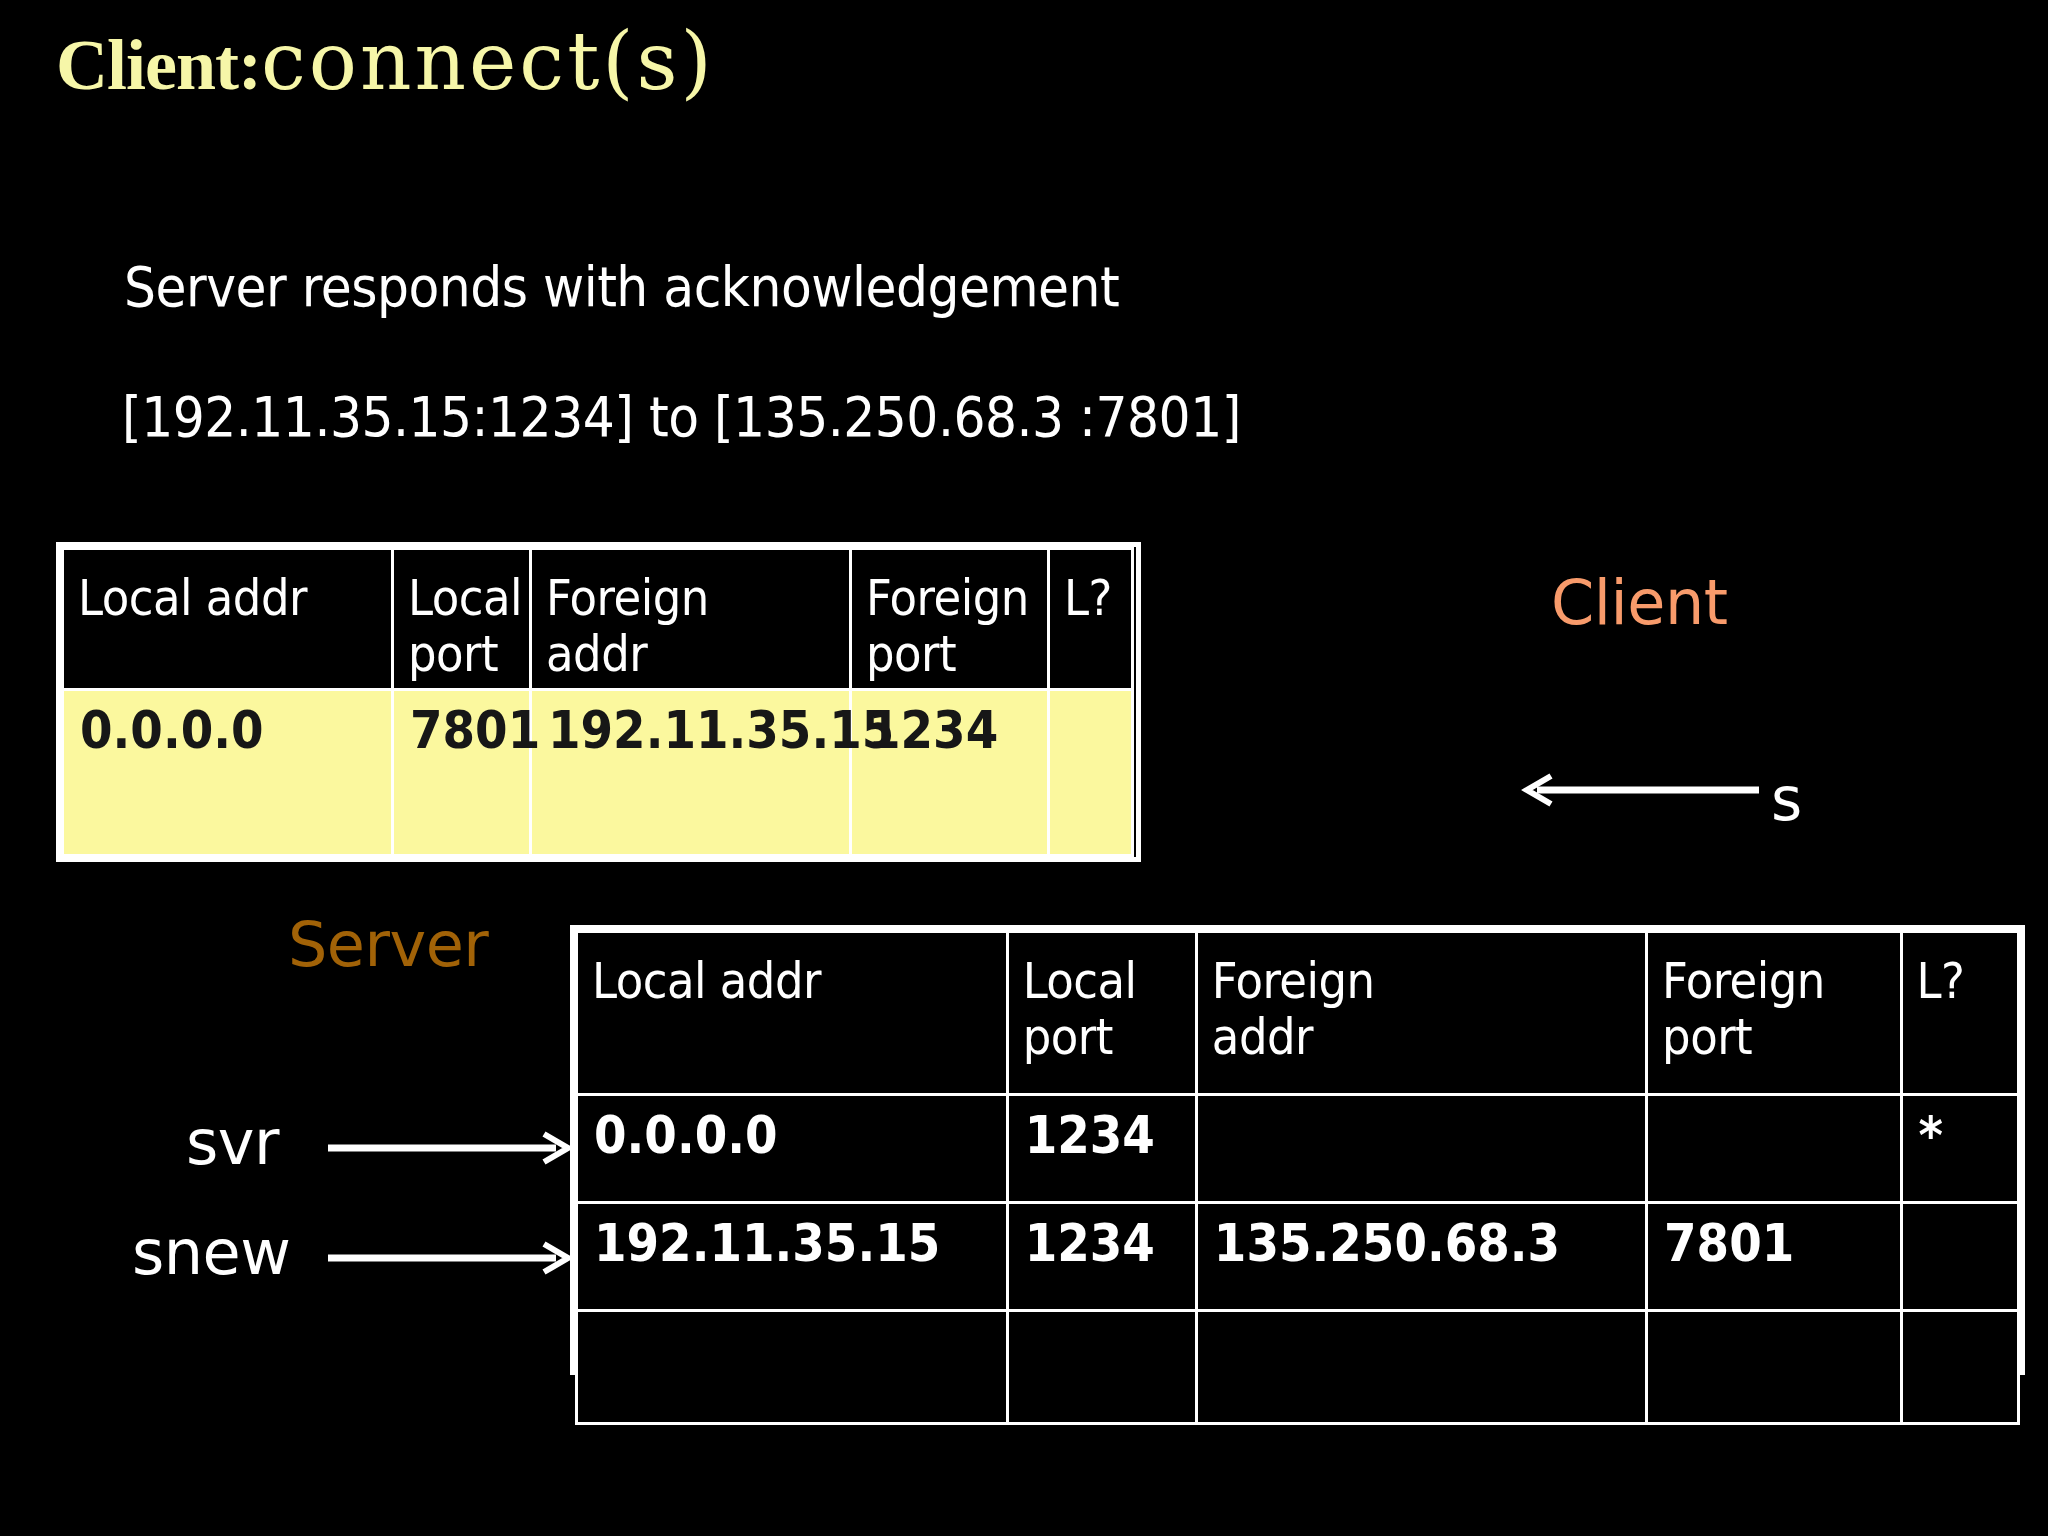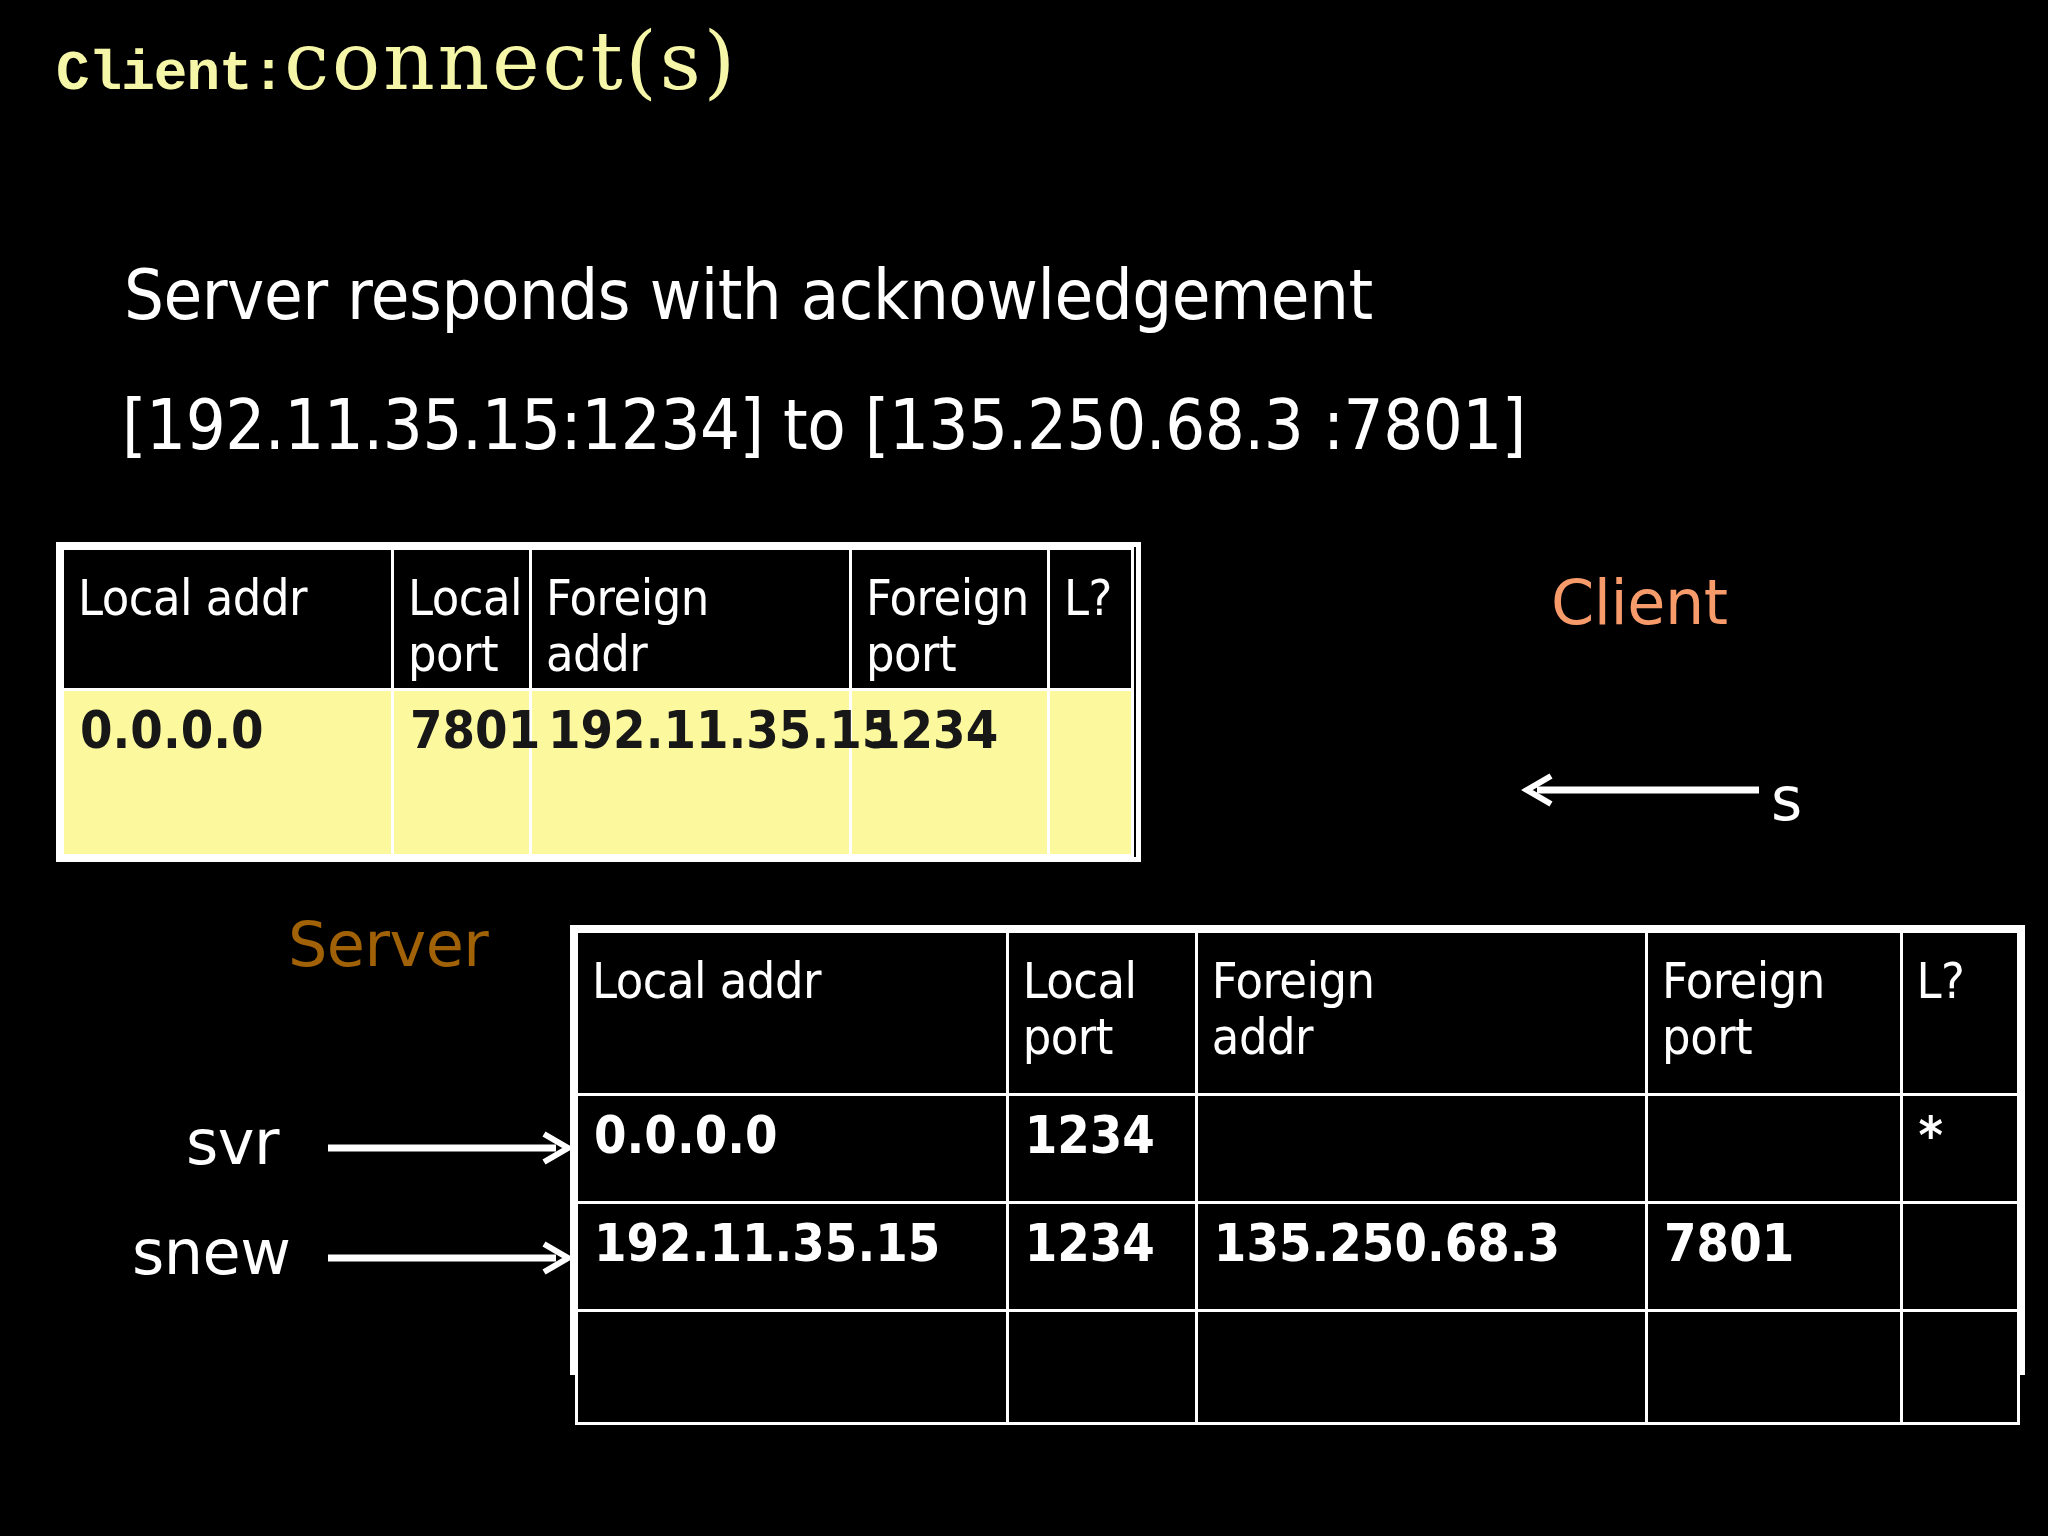--- a/index.html
+++ b/index.html
@@ -17,22 +17,22 @@
 
   
   #slide-title {
     position: absolute;
     left: 56px;
     top: 22px;
     white-space: nowrap;
     line-height: 1.0;
   }
   #slide-title .kw {
-    font-family: Liberation Mono, monospace;
-    font-size: 56px;
+    font-family: Liberation Serif, serif;
+    font-size: 72px;
     font-weight: 700;
     letter-spacing: -1px;
     color: #F6F6A8;
     vertical-align: baseline;
     text-align: right;
   }
   #slide-title .code {
     font-family: "DejaVu Serif", serif;
     font-size: 80px;
     font-weight: 400;
@@ -40,21 +40,21 @@
     color: #F6F6A8;
     vertical-align: baseline;
     margin-left: 0;
   }
 
   
   .body-line {
     position: absolute;
     color: #FFFFFF;
     font-family: "DejaVu Sans Condensed", "DejaVu Sans", sans-serif;
-    font-size: 70px;
+    font-size: 56px;
     font-weight: 400;
     white-space: nowrap;
     letter-spacing: -0.5px;
   }
   #body-line-1 { left: 124px; top: 254px; }
   #body-line-2 { left: 122px; top: 384px; }
 
   
   .table-frame {
     position: absolute;

